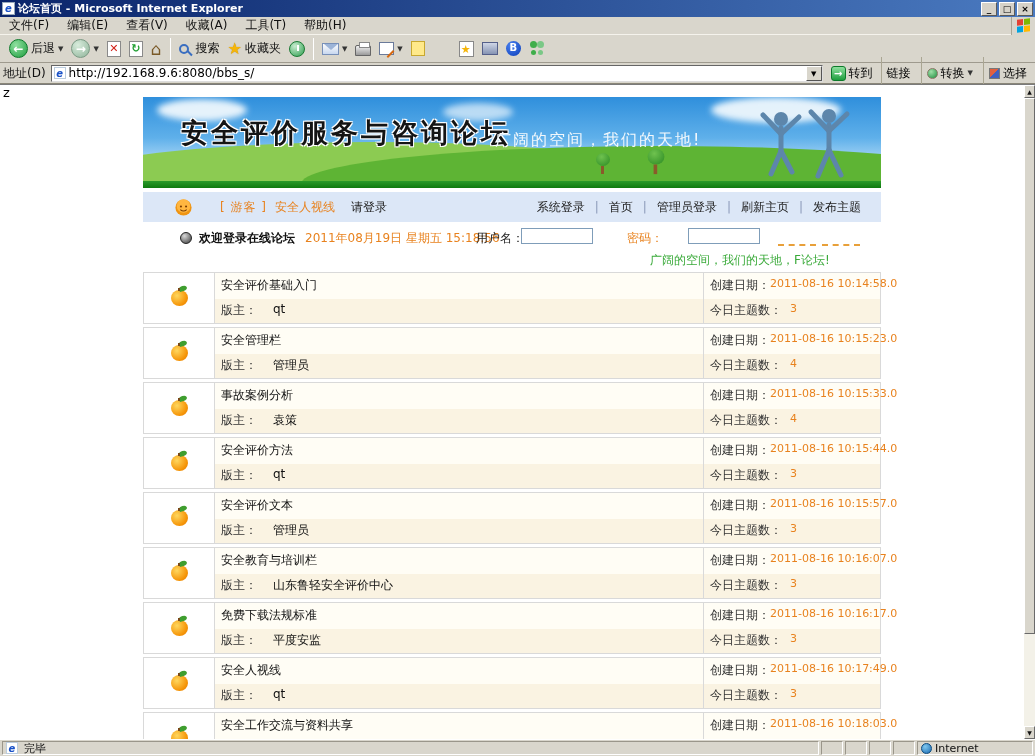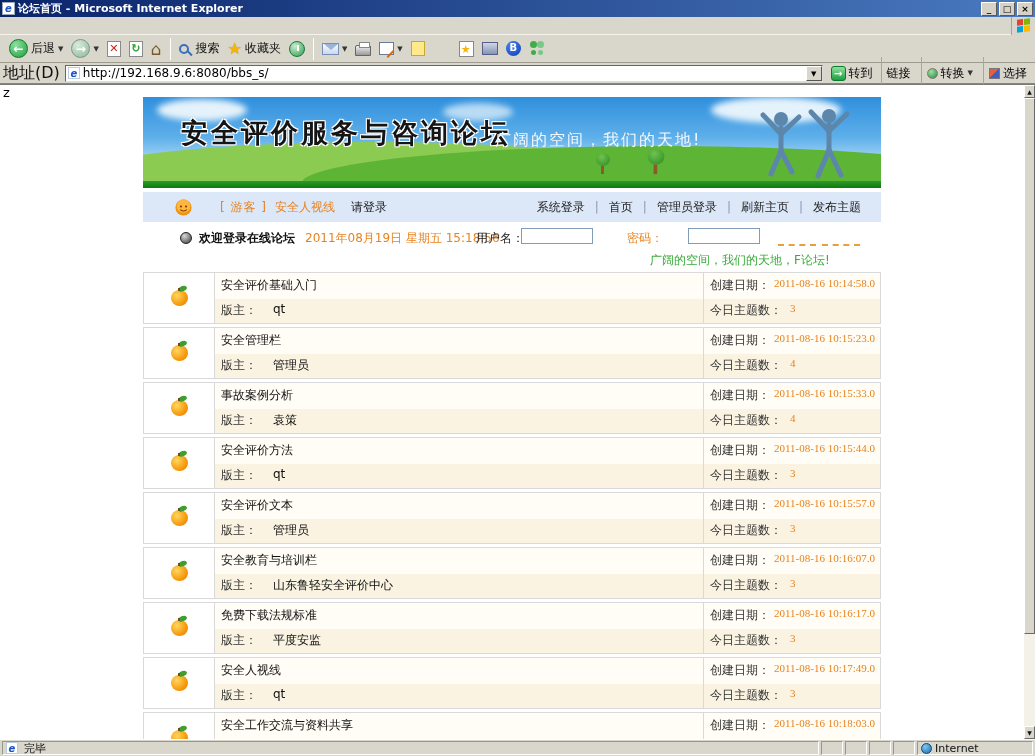--- a/index.html
+++ b/index.html
@@ -50,21 +50,21 @@
   .stardoc-ic::after { content:"★"; position:absolute; color:#f5b50a; font-size:11px; left:1px; top:1px; }
   .media-ic { width:16px; height:13px; background:linear-gradient(#cfd6e6,#8694b4); border:1px solid #55608a; }
   .bt-ic { width:15px; height:15px; border-radius:50%; background:radial-gradient(circle at 35% 30%,#4a82f0,#0a3cb8); color:#fff; font-size:10px; font-weight:bold; text-align:center; line-height:14px; }
   .msn-ic { position:relative; width:17px; height:15px; }
   .msn-ic::before, .msn-ic::after { content:""; position:absolute; width:7px; height:7px; border-radius:50%; background:#3fae4a; top:0; }
   .msn-ic::before { left:1px; box-shadow:0 8px 0 -1px #3fae4a; }
   .msn-ic::after { left:8px; background:#7ac886; box-shadow:0 8px 0 -1px #7ac886; }
 
   
   .addressbar { height:21px; background:#d9d6cc; display:flex; align-items:center; padding:0 3px; gap:5px; border-bottom:1px solid #8a8678; }
-  .addr-label { font-size:16px; color:#111; white-space:nowrap; }
+  .addr-label { font-size:12px; color:#111; white-space:nowrap; }
   .addr-field { flex:1; height:17px; background:#fff; border:1px solid #666; border-bottom-color:#ddd; border-right-color:#ddd; display:flex; align-items:center; padding-left:2px; }
   .e-icon { width:12px; height:12px; background:#fff; color:#1a52c8; font-weight:bold; font-style:italic; font-size:10px; line-height:11px; text-align:center; border:1px solid #bcd; margin-right:3px; }
   .addr-text { font-size:12px; color:#000; flex:1; }
   .addr-drop { width:16px; height:15px; background:#d9d6cc; border:1px solid; border-color:#fff #555 #555 #fff; font-size:7px; text-align:center; line-height:14px; }
   .go-btn { display:flex; align-items:center; gap:3px; padding:0 3px; white-space:nowrap; }
   .go-circle { width:15px; height:15px; border-radius:3px; background:linear-gradient(#8fe09f,#1e9e3e); border:1px solid #0c7a2a; color:#fff; font-size:10px; font-weight:bold; line-height:13px; text-align:center; }
   .bar-link { display:flex; align-items:center; gap:3px; padding:16px 5px; white-space:nowrap; border-left:1px solid #aaa693; height:18px; }
   .mini-globe { width:11px; height:11px; border-radius:50%; background:radial-gradient(circle at 35% 30%,#9fe0a8,#1e8e3e); border:1px solid #876; }
   .mini-sel { width:11px; height:11px; background:linear-gradient(135deg,#e06040 50%,#4060c0 50%); border:1px solid #777; }
 
@@ -134,21 +134,21 @@
   .orange-fruit { width:17px; height:16px; border-radius:50%; background:radial-gradient(circle at 35% 35%,#ffd75e,#f59508 65%,#e07a00); position:relative; }
   .orange-fruit::before { content:""; position:absolute; top:-4px; left:8px; width:8px; height:5px; background:#3f9e2f; border-radius:60% 60% 60% 0; transform:rotate(-18deg); }
   .orange-fruit::after { content:""; position:absolute; top:-2px; left:7px; width:2px; height:3px; background:#7a4a1a; }
   .cell-main { flex:1; border-right:1px solid #d9d9d9; display:flex; flex-direction:column; }
   .cell-meta { width:176px; display:flex; flex-direction:column; }
   .line-top { flex:1.05; background:#fffdf5; padding:4px 6px 0; display:flex; align-items:flex-start; }
   .line-bot { flex:1; background:#faf3e2; padding:3px 6px 0; display:flex; align-items:flex-start; }
   .forum-title { color:#111; }
   .mod-name { margin-left:16px; color:#111; }
   .meta-label { color:#333; white-space:nowrap; }
-  .orange-val { color:#e8821e; font-size:11px; white-space:nowrap;font-family:Liberation Serif, serif; }
+  .orange-val { color:#e8821e; font-size:11px; white-space:nowrap; }
   .cell-meta .line-top { justify-content:space-between; padding-right:5px; }
   .cell-meta .line-bot .orange-val { margin-left:8px; }
 
   
   .statusbar { height:17px; background:#d9d6cc; border-top:1px solid #fff; display:flex; align-items:center; font-size:11px; padding:1px 2px; gap:2px; color:#111; }
   .sbp { height:14px; border:1px solid; border-color:#9a968a #fff #fff #9a968a; display:flex; align-items:center; padding:0 3px; gap:3px; }
   .sbp-main { flex:1; }
   .sbp-sm { width:22px; }
   .sbp-net { width:116px; }
   .globe-ic { width:11px; height:11px; border-radius:50%; background:radial-gradient(circle at 35% 30%,#7fc8f0,#1a6ab0); border:1px solid #0a4a80; }
@@ -162,20 +162,33 @@
     <span class="app-icon">e</span>
     <span class="title-text">论坛首页 - Microsoft Internet Explorer</span>
     <span class="win-controls">
       <span class="win-btn">_</span>
       <span class="win-btn">□</span>
       <span class="win-btn">×</span>
     </span>
   </div>
 
   <div class="menubar">
+    <span id="menu-items" style="display:flex;">
+  <span class="menu-item">文件(F)</span>
+
+  <span class="menu-item">编辑(E)</span>
+
+  <span class="menu-item">查看(V)</span>
+
+  <span class="menu-item">收藏(A)</span>
+
+  <span class="menu-item">工具(T)</span>
+
+  <span class="menu-item">帮助(H)</span>
+</span>
     <span class="winlogo">
         <span class="flag">
           <i></i>
           <i></i>
           <i></i>
           <i></i>
         </span>
       </span>
   </div>
 

